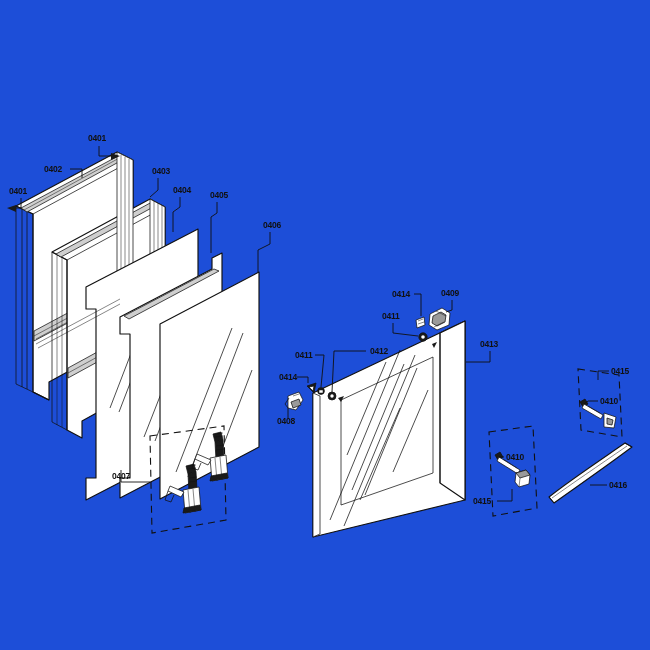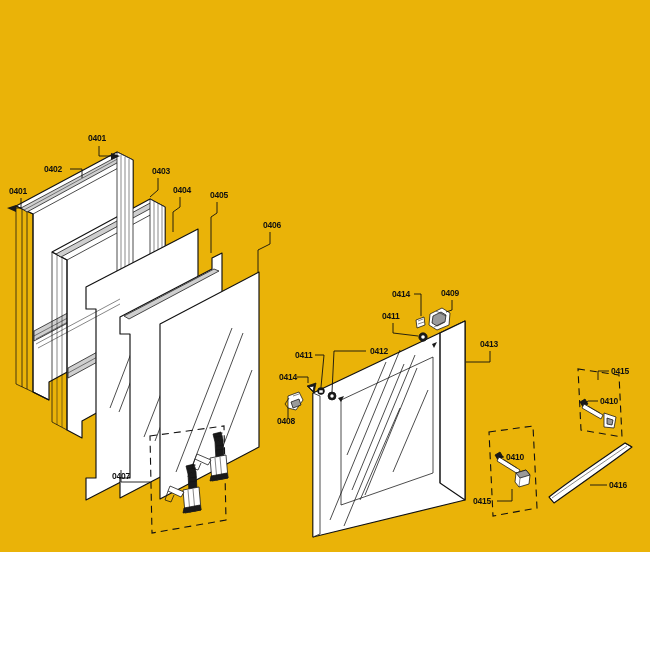--- a/index.html
+++ b/index.html
@@ -1,18 +1,18 @@
 <!DOCTYPE html>
 <html><head>
 <meta charset="utf-8">
 <style>
   html,body{margin:0;padding:0;background:#ffffff;}
   body{width:650px;height:650px;overflow:hidden;
        font-family:"Liberation Sans", sans-serif;}
-  #stage{position:relative;width:650px;height:552px;background:#eab308;text-decoration:underline;}
+  #stage{position:relative;width:650px;height:650px;background:#1d4ed8;text-decoration:underline;}
   svg#diagram{position:absolute;left:0;top:0;width:650px;height:650px;display:block;}
   .lbl{font-family:"Liberation Sans", sans-serif;font-size:8.5px;
        font-weight:bold;fill:#111111;letter-spacing:-0.2px;}
   .ld{stroke:#111111;stroke-width:0.9;fill:none;}
   .ol{stroke:#111111;stroke-width:1.15;fill:none;stroke-linejoin:round;}
   .ol-t{stroke:#111111;stroke-width:0.75;fill:none;stroke-linejoin:round;}
   .ol-h{stroke:#111111;stroke-width:0.5;fill:none;}
   .fillw{fill:#ffffff;}
   .filld{fill:#1a1a1a;}
   .fillg{fill:#9a9a9a;}

